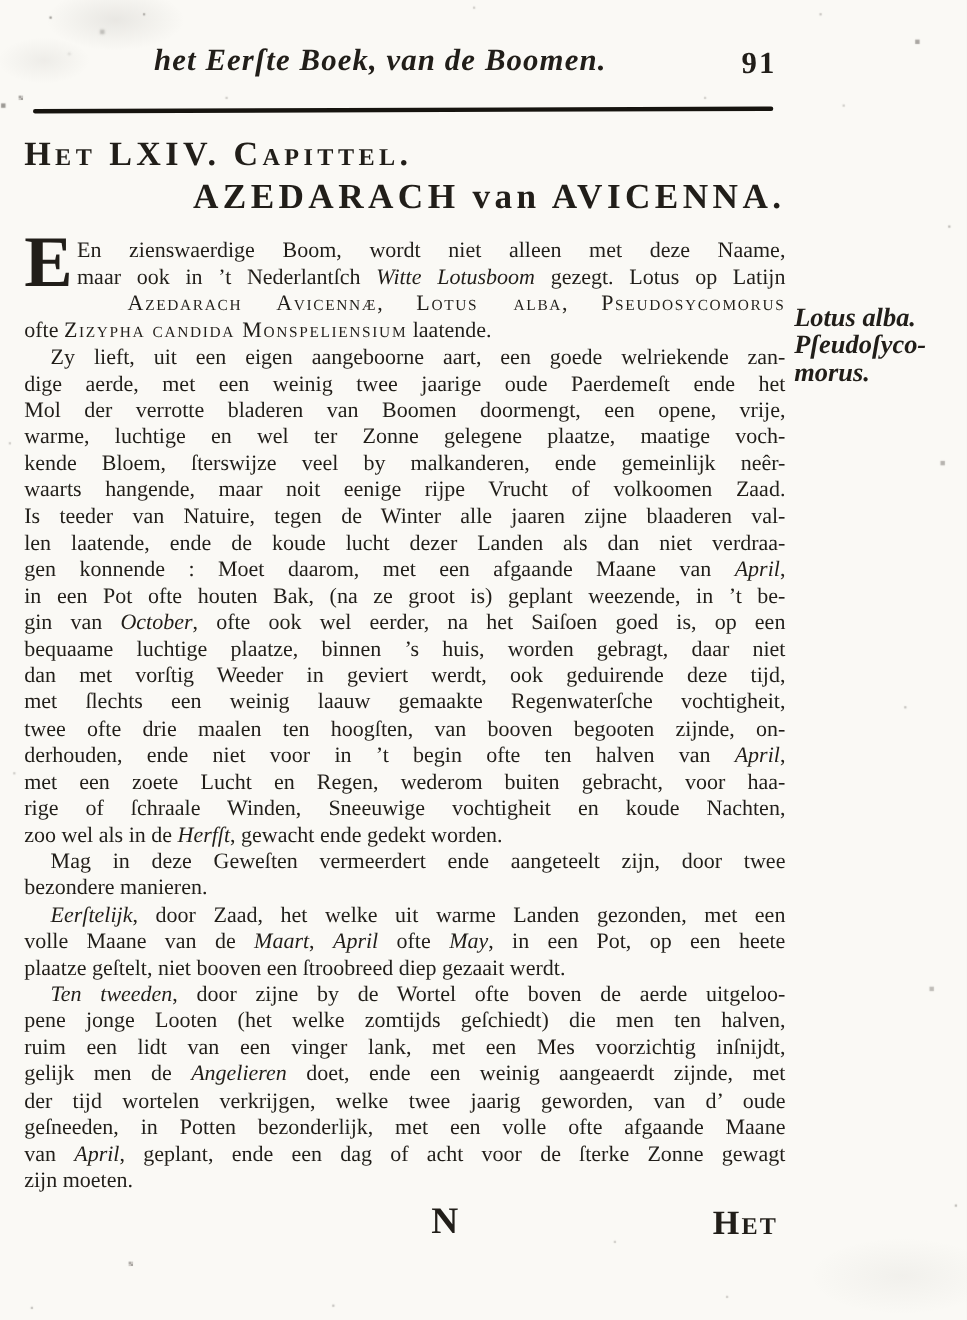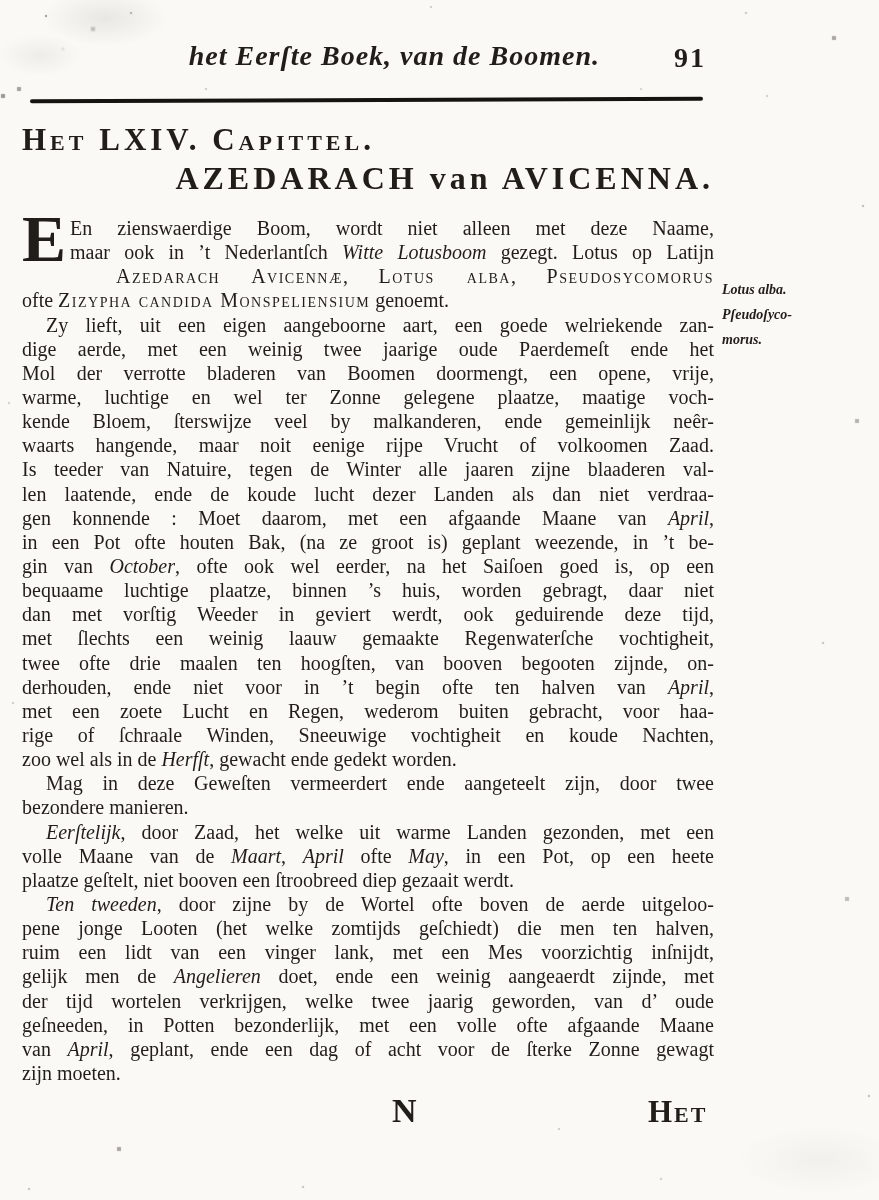--- a/index.html
+++ b/index.html
@@ -24,21 +24,21 @@
       833px 37px 1px 1px rgba(70,65,60,.45), 862px 205px 1px 0 rgba(90,85,80,.4),
       856px 420px 1px 1px rgba(80,75,70,.4), 766px 95px 1px 0 rgba(100,95,90,.3),
       822px 642px 1px 0 rgba(90,85,80,.35), 846px 898px 1px 1px rgba(80,75,70,.35),
       868px 1095px 1px 0 rgba(90,85,80,.4), 118px 1148px 1px 1px rgba(70,65,60,.45),
       302px 1186px 1px 0 rgba(90,85,80,.35), 558px 1128px 1px 0 rgba(100,95,90,.3),
       28px 1188px 1px 0 rgba(90,85,80,.35), 8px 402px 1px 0 rgba(100,95,90,.3),
       12px 702px 1px 0 rgba(100,95,90,.3), 430px 6px 1px 0 rgba(100,95,90,.3),
       660px 1178px 1px 0 rgba(100,95,90,.3);
   }
   .header-title{
-    position:absolute;left:140px;top:40px;width:460px;text-align:right;
+    position:absolute;left:140px;top:40px;width:460px;text-align:left;
     font-style:italic;font-weight:700;font-size:28px;letter-spacing:1px;
   }
   .page-number{position:absolute;left:674px;top:42px;font-weight:700;font-size:28px;letter-spacing:2px;}
   .rule{position:absolute;left:30px;top:98px;width:673px;height:4px;background:#16140f;border-radius:2px;transform:rotate(-0.2deg);}
   .chapter-heading{
     position:absolute;left:22px;top:122px;width:692px;text-align:left;
     font-variant:small-caps;font-weight:700;font-size:31px;letter-spacing:4px;
   }
   .chapter-title{
     position:absolute;left:22px;top:160px;width:692px;text-align:right;
@@ -52,21 +52,21 @@
   .line.indent-big{text-indent:46px;}
   .dropcap{
     float:left;width:48px;height:48.3px;line-height:46px;
     font-size:66px;font-weight:700;text-align:left;
   }
   .sg-r{}
   .sg-i{font-style:italic;margin-top:24px;}
   .sg-sc{font-variant:small-caps;letter-spacing:1.5px;}
   .margin-note{
     position:absolute;left:722px;top:277px;width:152px;
-    font-style:italic;font-weight:700;font-size:14px;line-height:25px;
+    font-style:italic;font-weight:700;font-size:24px;line-height:25px;
   }
   .signature{position:absolute;left:392px;top:1092px;font-size:34px;font-weight:700;}
   .catchword{position:absolute;left:648px;top:1094px;font-size:31px;font-weight:700;font-variant:small-caps;letter-spacing:2px;}
 </style>
 </head>
 <body>
 
 <div class="page">
   <div class="speckles"></div>
 
@@ -77,21 +77,21 @@
 
   <div class="chapter-heading">Het LXIV. Capittel.</div>
   <div class="chapter-title">AZEDARACH van AVICENNA.</div>
 
   <div class="body-text">
       <div class="para">
         <span class="dropcap">E</span>
         <div class="line "><span class="sg-r">En zienswaerdige Boom, wordt niet alleen met deze Naame,</span></div>
         <div class="line "><span class="sg-r">maar ook in ’t Nederlantſch </span><span class="sg-i">Witte Lotusboom</span><span class="sg-r"> gezegt. Lotus op Latijn</span></div>
         <div class="line indent-big"><span class="sg-sc">Azedarach Avicennæ</span><span class="sg-r">, </span><span class="sg-sc">Lotus alba</span><span class="sg-r">, </span><span class="sg-sc">Pseudosycomorus</span></div>
-        <div class="line  last"><span class="sg-r">ofte </span><span class="sg-sc">Zizypha candida Monspeliensium</span><span class="sg-r"> genoemt.</span></div>
+        <div class="line  last"><span class="sg-r">ofte </span><span class="sg-sc">Zizypha candida Monspeliensium</span><span class="sg-r"> laatende.</span></div>
       </div>
       <div class="para">
         <div class="line indent"><span class="sg-r">Zy lieft, uit een eigen aangeboorne aart, een goede welriekende zan-</span></div>
         <div class="line "><span class="sg-r">dige aerde, met een weinig twee jaarige oude Paerdemeſt ende het</span></div>
         <div class="line "><span class="sg-r">Mol der verrotte bladeren van Boomen doormengt, een opene, vrije,</span></div>
         <div class="line "><span class="sg-r">warme, luchtige en wel ter Zonne gelegene plaatze, maatige voch-</span></div>
         <div class="line "><span class="sg-r">kende Bloem, ſterswijze veel by malkanderen, ende gemeinlijk neêr-</span></div>
         <div class="line "><span class="sg-r">waarts hangende, maar noit eenige rijpe Vrucht of volkoomen Zaad.</span></div>
         <div class="line "><span class="sg-r">Is teeder van Natuire, tegen de Winter alle jaaren zijne blaaderen val-</span></div>
         <div class="line "><span class="sg-r">len laatende, ende de koude lucht dezer Landen als dan niet verdraa-</span></div>

